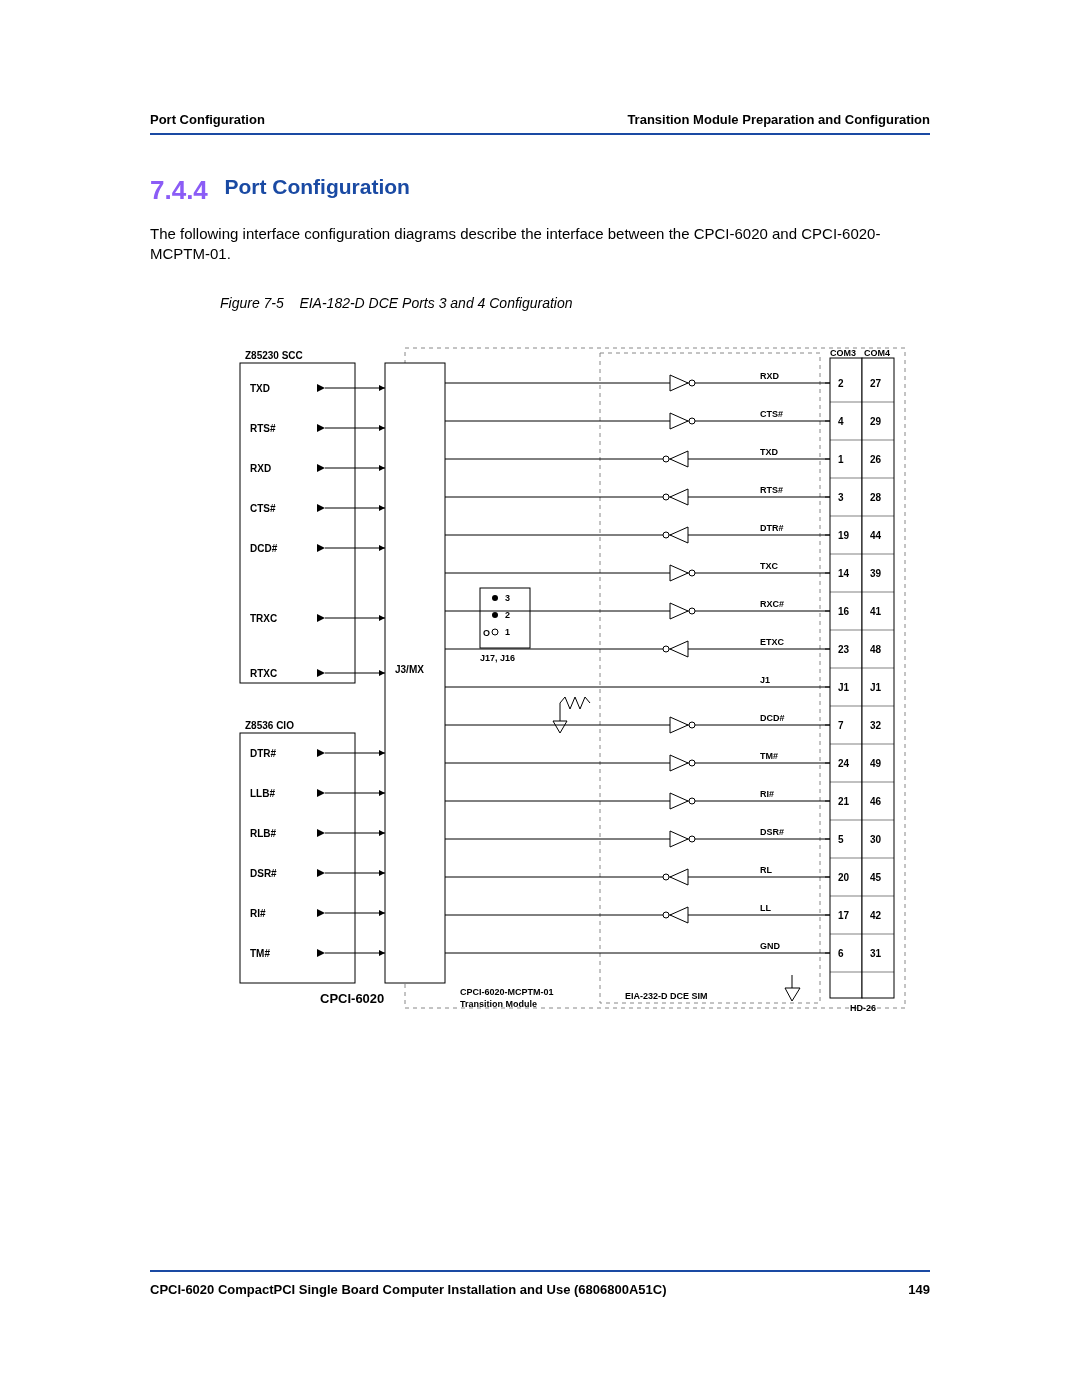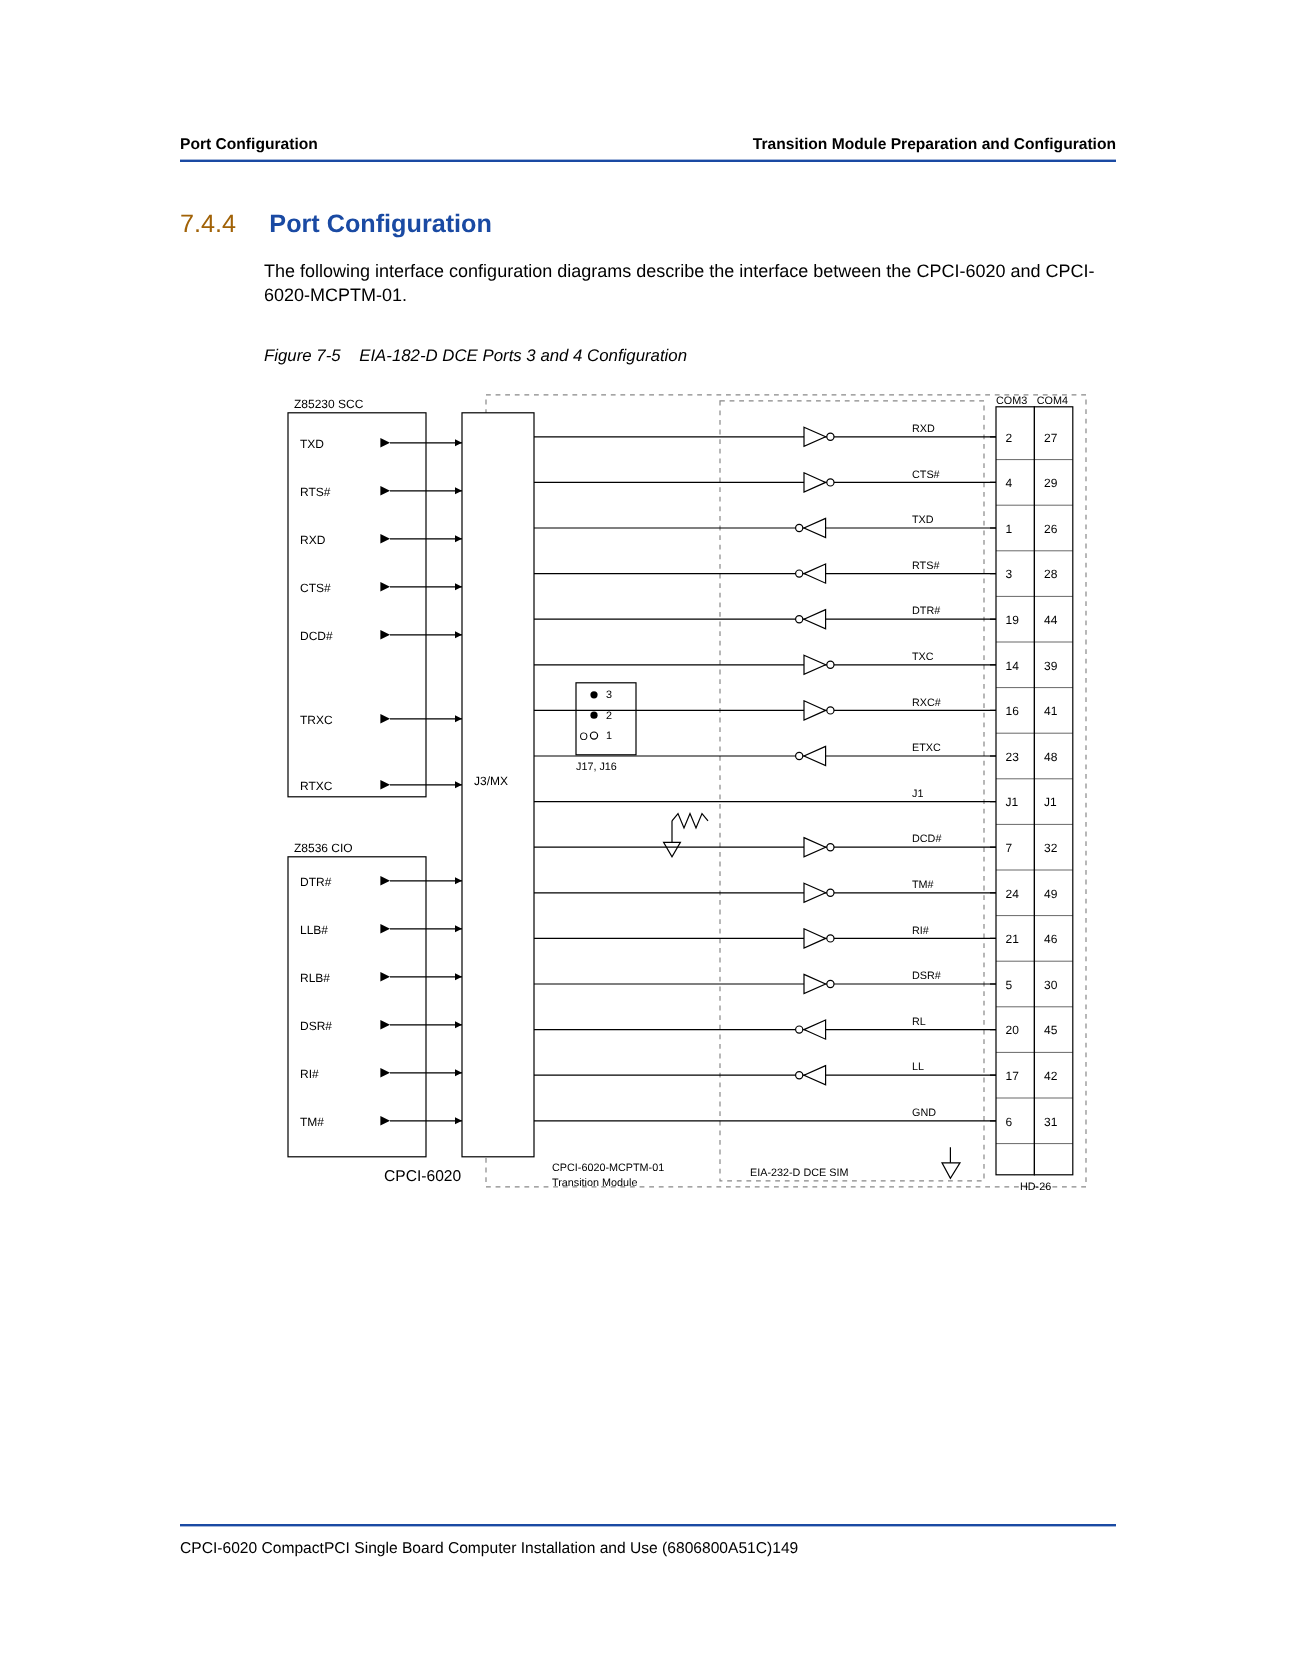--- a/index.html
+++ b/index.html
@@ -21,59 +21,60 @@
   .hdr {
     display: flex;
     justify-content: space-between;
     font-size: 13px;
     font-weight: bold;
     border-bottom: 2px solid #1a4aa3;
     padding-bottom: 6px;
     margin-bottom: 40px;
   }
   .secnum {
-    color: #a16207;
-    font-size: 21px;
-    font-weight: normal;
+    color: #8b5cf6;
+    font-size: 26px;
+    font-weight: bold;
     display: inline-block;
     width: 70px;
     vertical-align: top;
   }
   .sectitle {
     color: #1a4aa3;
     font-size: 21px;
     font-weight: bold;
   }
   .body-txt {
-    margin-left: 70px;
     margin-top: 18px;
     font-size: 15px;
     line-height: 1.35;
   }
   .fig-caption {
     margin-left: 70px;
     margin-top: 30px;
     font-size: 14px;
     font-style: italic;
   }
   .fig-caption .fignum { }
   .diagram {
     margin-left: 80px;
-    margin-top: 20px;
+    margin-top: 32px;
+    font-weight: bold;
   }
   .footer {
     position: absolute;
     left: 150px;
     top: 1270px;
     width: 780px;
     border-top: 2px solid #1a4aa3;
     padding-top: 10px;
     display: flex;
+    justify-content: space-between;
     font-size: 13px;
-    font-weight: normal;
+    font-weight: bold;
   }
   svg text { font-family: Arial, Helvetica, sans-serif; }
 </style>
 </head>
 <body>
 
 <div class="page">
   <div class="hdr">
     <span>Port Configuration</span>
     <span>Transition Module Preparation and Configuration</span>

